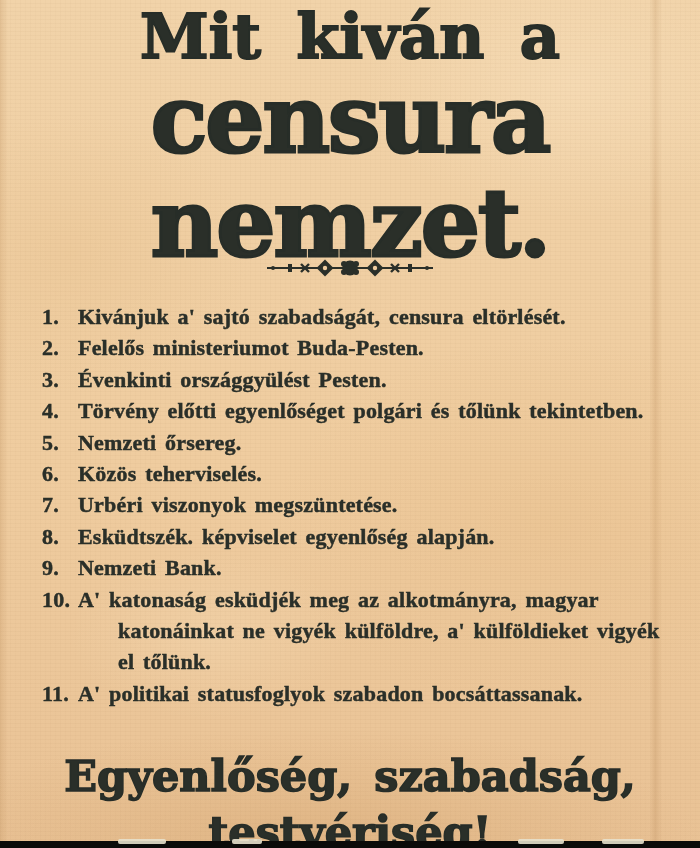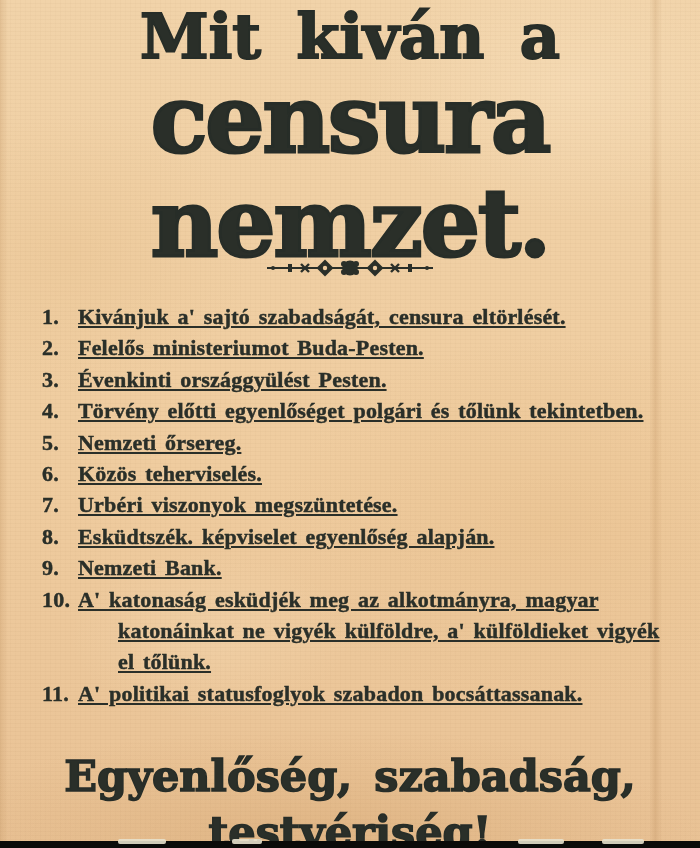--- a/index.html
+++ b/index.html
@@ -65,21 +65,21 @@
     position: absolute; top: 301px; left: 42px; width: 634px;
   }
   .point {
     display: flex;
     font-weight: bold;
     font-size: 22px; line-height: 31.4px;
     letter-spacing: 0.2px; word-spacing: 3px;
     -webkit-text-stroke: 0.45px #2a2f29;
   }
   .point-number { flex: 0 0 36px; }
-  .point-text   { flex: 1; padding-left: 40px; text-indent: -40px; text-decoration: underline; }
+  .point-text   { flex: 1; padding-left: 40px; text-indent: -40px; }
 
   .footer-slogan {
     position: absolute; top: 748px; left: 0; right: 0;
     text-align: center;
     font-size: 43px; line-height: 56px;
     letter-spacing: 0px; word-spacing: 7px;
     -webkit-text-stroke: 1.5px #272d28;
   }
 
   .scan-bar {

